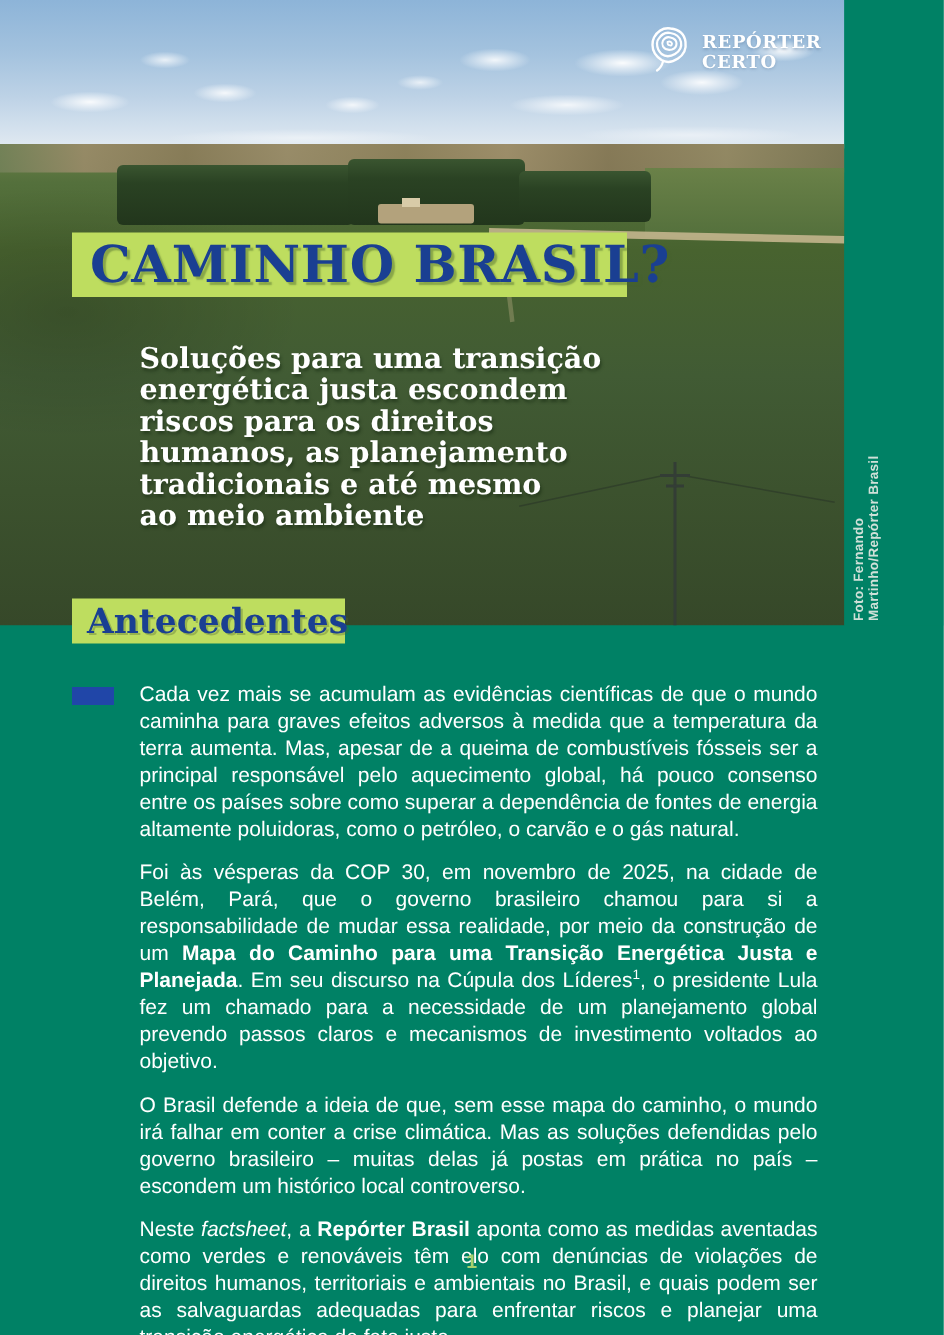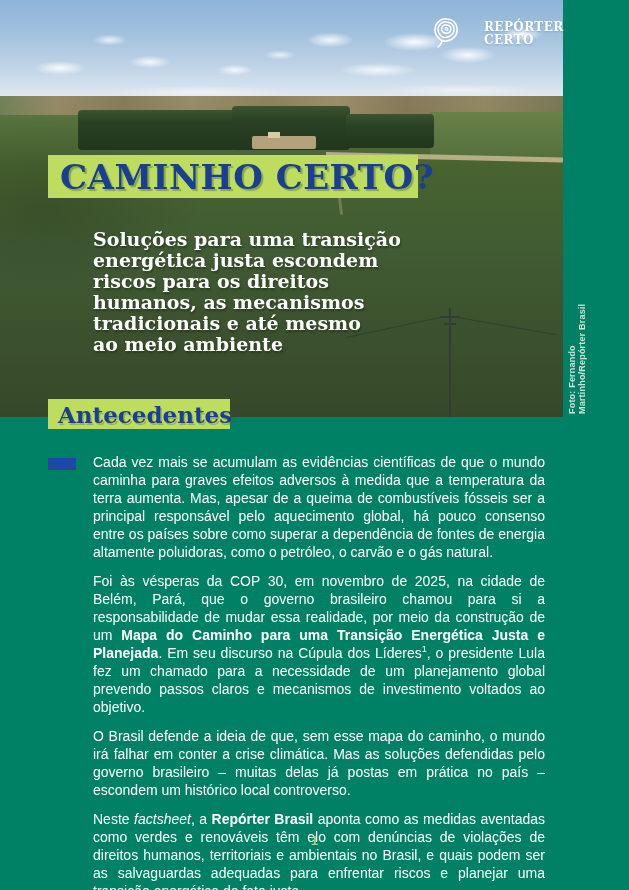--- a/index.html
+++ b/index.html
@@ -53,21 +53,21 @@
   .pole .arm1 { position:absolute; left:0; top:8px; width:20px; height:2px; background:#333d35; }
   .pole .arm2 { position:absolute; left:4px; top:15px; width:12px; height:2px; background:#333d35; }
   .pole .wire-l { position:absolute; left:-96px; top:9px; width:96px; height:1px; background:rgba(35,45,38,.45);
     transform-origin:100% 50%; transform:rotate(-12deg); }
   .pole .wire-r { position:absolute; left:18px; top:9px; width:100px; height:1px; background:rgba(35,45,38,.45);
     transform-origin:0 50%; transform:rotate(10deg); }
 
   .side-band { position:absolute; left:563px; top:0; width:66px; height:417px; background:#008165; }
 
   
-  .logo { position:absolute; left:430px; top:15px; display:flex; align-items:center; gap:22px; cursor:pointer; }
+  .logo { position:absolute; left:430px; top:15px; display:flex; align-items:center; gap:6px; cursor:pointer; }
   .logo-text { color:#ffffff; font-family:"DejaVu Serif", serif; font-weight:700; font-size:12px;
     line-height:13px; letter-spacing:.4px; text-shadow:0 1px 2px rgba(40,70,110,.25); }
 
   
   .title-box { position:absolute; left:48px; top:155px; width:370px; height:43px; background:#bedd5f;
     display:flex; align-items:center; padding:0 8px 0 12px; }
   .title-box h1 { margin:0; font-family:"DejaVu Serif", serif; font-weight:700; font-size:34px;
     letter-spacing:.5px; color:#1a3f92; text-shadow:2px 2px 1px rgba(70,100,45,.45); white-space:nowrap; }
   .subtitle { position:absolute; left:93px; top:229px; width:330px;
     font-family:"DejaVu Serif", serif; font-weight:700; font-size:19px; line-height:21px; color:#ffffff;
@@ -131,27 +131,27 @@
         <path d="M12 26 Q11 30 8 32" stroke-width="1.5"></path>
       </svg>
     </span>
     <div class="logo-text">
       <div>REPÓRTER</div>
       <div>CERTO</div>
     </div>
   </div>
 
   <div class="title-box">
-    <h1>CAMINHO CERTO?</h1>
+    <h1>CAMINHO BRASIL?</h1>
   </div>
 
   <div class="subtitle">Soluções para uma transição
 energética justa escondem
 riscos para os direitos
-humanos, as mecanismos
+humanos, as planejamento
 tradicionais e até mesmo
 ao meio ambiente</div>
 
   <div class="credit">Foto: Fernando Martinho/Repórter Brasil</div>
 
   <div class="section-box">
     <h2>Antecedentes</h2>
   </div>
 
   <div class="bullet-marker"></div>

